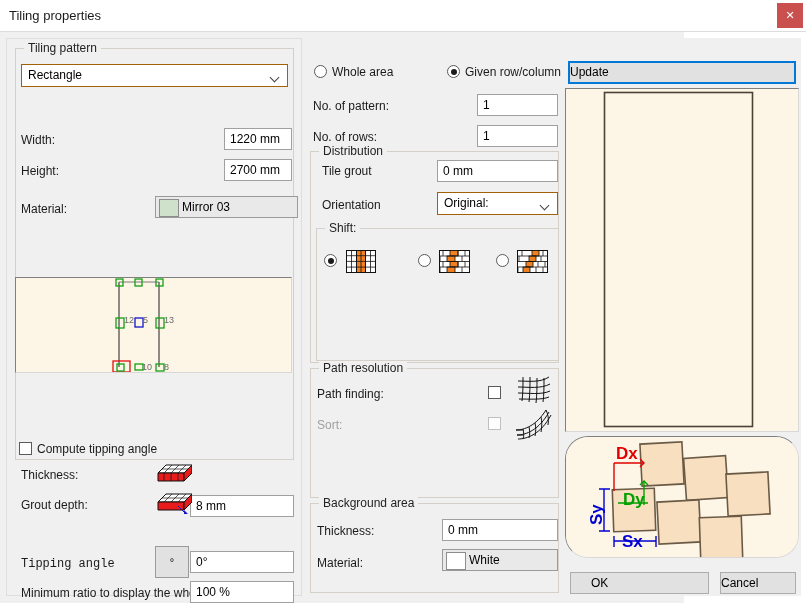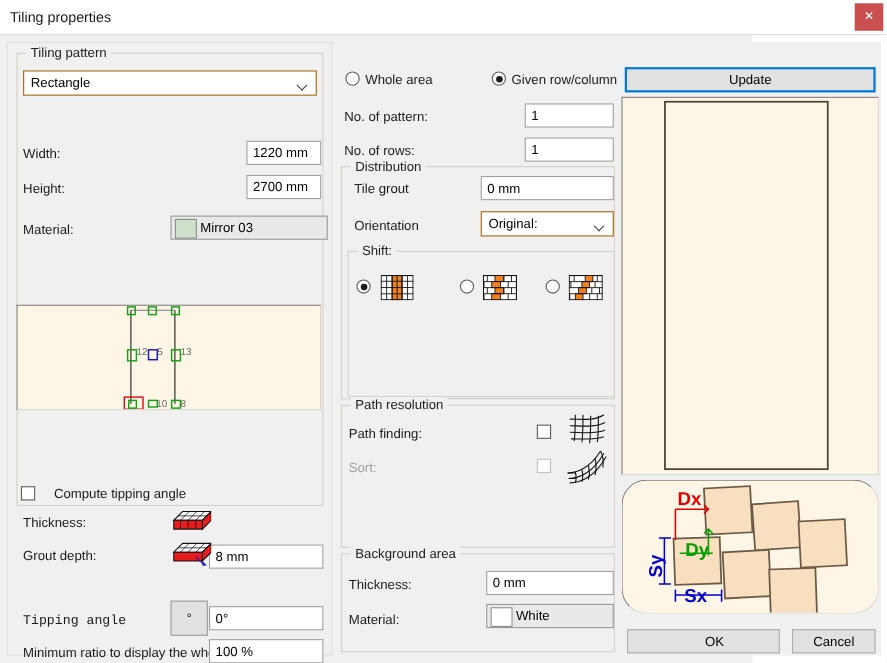--- a/index.html
+++ b/index.html
@@ -162,21 +162,21 @@
   .checkbox.disabled {
     border-color: #c0c0c0;
     background: #fdfdfd;
   }
   
   .button {
     position: absolute;
     background: #e1e1e1;
     border: 1px solid #adadad;
     box-sizing: border-box;
-    text-align: center;
+    text-align: left;
     font-size: 12px;
     color: #000;
     cursor: pointer;
     line-height: 21px;
   }
   .button.focus {
     border: 2px solid #0078d7;
     line-height: 19px;
   }
   .iconbtn {
@@ -259,21 +259,21 @@
 
         <text x="108" y="45" font-family="Liberation Sans, sans-serif" font-size="9" fill="#6a6a6a">12</text>
         <text x="127" y="45" font-family="Liberation Sans, sans-serif" font-size="9" fill="#6a6a6a">5</text>
         <text x="148" y="45" font-family="Liberation Sans, sans-serif" font-size="9" fill="#6a6a6a">13</text>
         <text x="126" y="92" font-family="Liberation Sans, sans-serif" font-size="9" fill="#6a6a6a">10</text>
         <text x="148" y="92" font-family="Liberation Sans, sans-serif" font-size="9" fill="#6a6a6a">8</text>
       </svg>
     </div>
 
     <div class="checkbox" style="left:12px; top:403px;"></div>
-    <span class="lbl" style="left:30px; top:403px;margin-left:12px;">Compute tipping angle</span>
+    <span class="lbl" style="left:30px; top:403px;">Compute tipping angle</span>
 
     <span class="lbl" style="left:14px; top:429px;">Thickness:</span>
     <span style="position:absolute; left:143px; top:424px;">
       <svg width="42" height="22" viewBox="0 0 42 22">
         <polygon points="8,10 34,10 42,2 16,2" fill="#ffffff" stroke="#111" stroke-width="1"></polygon>
         <polygon points="8,10 34,10 34,18 8,18" fill="#e81c1c" stroke="#111" stroke-width="1"></polygon>
         <polygon points="34,10 42,2 42,10 34,18" fill="#e81c1c" stroke="#111" stroke-width="1"></polygon>
         <line x1="14" y1="10" x2="22" y2="2" stroke="#111" stroke-width="0.7"></line>
         <line x1="21" y1="10" x2="29" y2="2" stroke="#111" stroke-width="0.7"></line>
         <line x1="28" y1="10" x2="36" y2="2" stroke="#111" stroke-width="0.7"></line>

